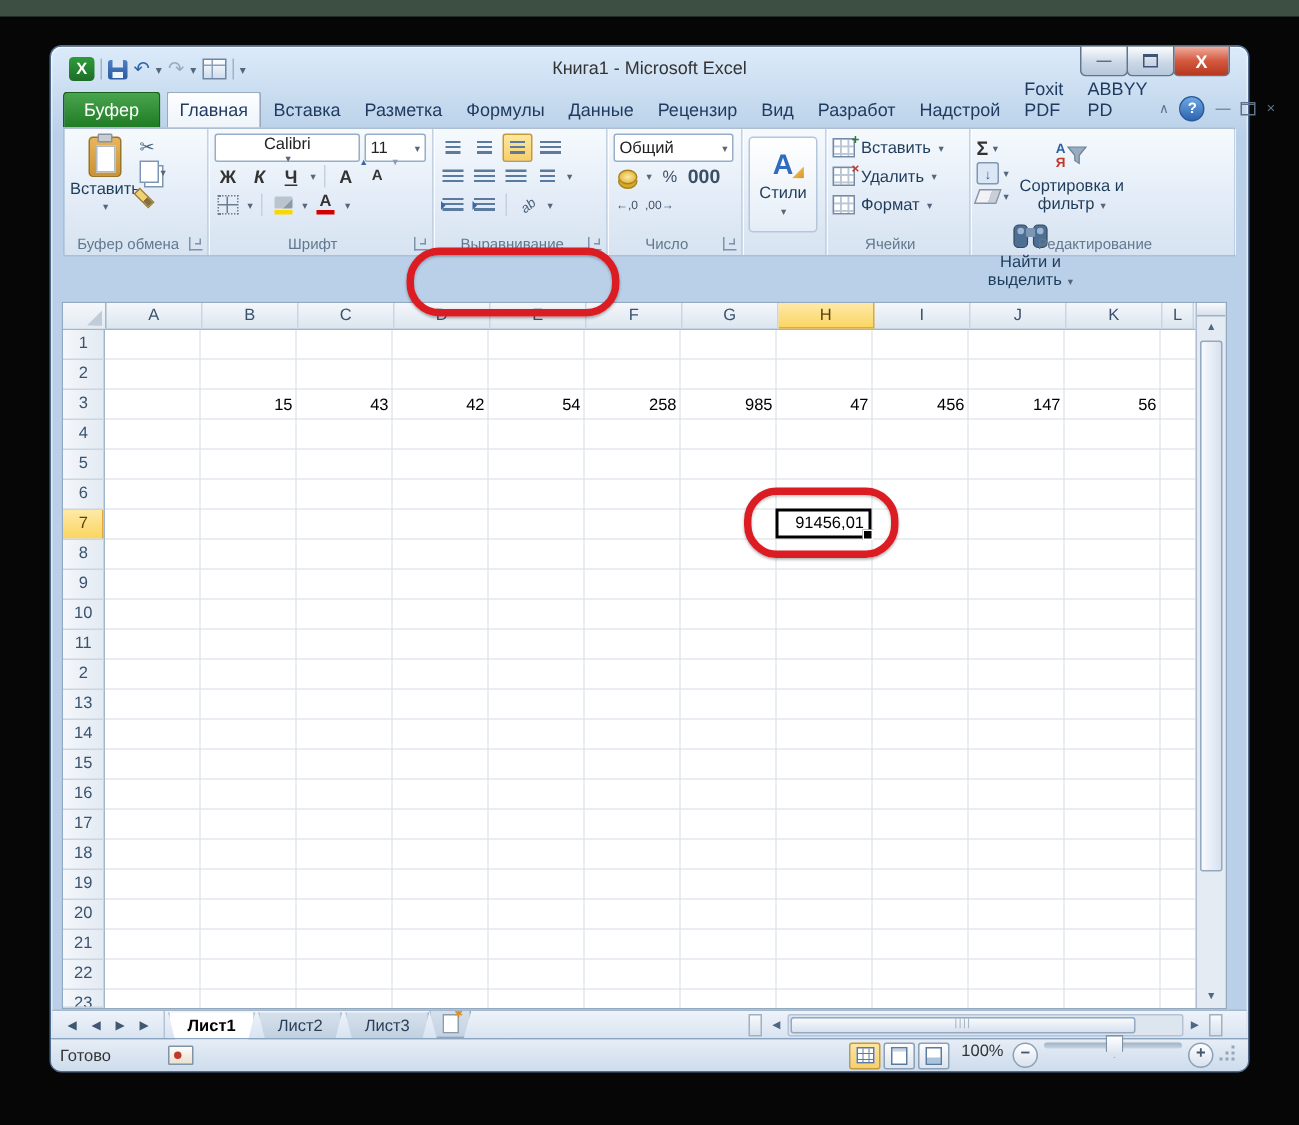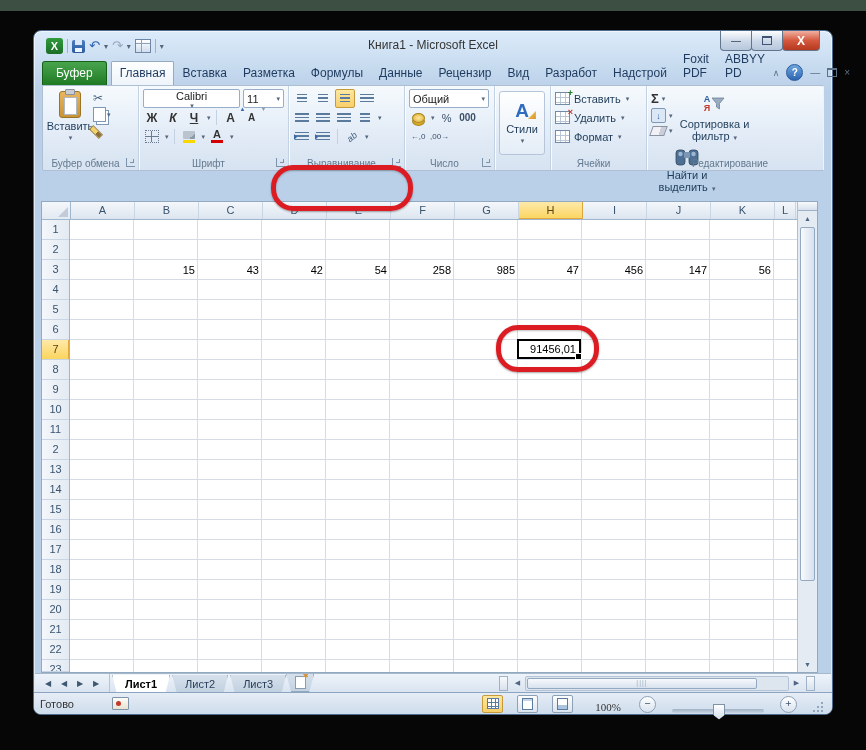--- a/index.html
+++ b/index.html
@@ -87,21 +87,21 @@
 
   
   .icl{width:14px;height:10px;background:repeating-linear-gradient(to bottom,#5a7a9e 0 1.5px,transparent 1.5px 3.5px);}
   .icl.sh{width:10px;}
   .orient{font-size:9px;font-style:italic;color:#44607e;transform:rotate(-40deg);}
   .indent{width:14px;height:10px;background:repeating-linear-gradient(to bottom,#5a7a9e 0 1.5px,transparent 1.5px 3.5px);position:relative;}
   .indent::before{content:"";position:absolute;left:-1px;top:2px;border:3px solid transparent;border-left-color:#3868a8;}
 
   
   .coin{width:11px;height:8px;border-radius:50%;background:radial-gradient(#ffe9a0,#d9a924);border:1px solid #a8831e;box-shadow:0 3px 0 -1px #d9a924,0 3px 0 0 #a8831e;}
-  .num000{font-size:10px;font-weight:bold;color:#3a4f68;letter-spacing:0;}
+  .num000{font-size:13px;font-weight:bold;color:#3a4f68;letter-spacing:0;}
   .decico{font-size:8px;color:#3a4f68;white-space:nowrap;}
 
   
   .stylesbtn{width:44px;height:62px;margin-top:2px;border:1px solid #b6c6da;border-radius:3px;background:linear-gradient(#fff,#e4edf7);
              display:flex;flex-direction:column;align-items:center;justify-content:center;gap:2px;}
   .bigA{font-size:19px;font-weight:bold;color:#2f6bbf;position:relative;line-height:20px;}
   .bigA::after{content:"";position:absolute;right:-7px;bottom:2px;width:8px;height:8px;background:linear-gradient(135deg,#f6d35c,#d98f2b);clip-path:polygon(0 100%,100% 0,100% 100%);}
 
   
   .crow{display:flex;align-items:center;gap:4px;height:19px;font-size:11px;color:#1e3c5a;}
@@ -181,21 +181,21 @@
   .htrack{width:262px;height:13px;background:#dde5ee;border:1px solid #b4c4d6;border-radius:2px;position:relative;}
   .hthumb{position:absolute;left:1px;top:1px;height:9px;width:228px;background:linear-gradient(#f8fafd,#d7e1ee);border:1px solid #93a9c2;border-radius:2px;}
   .hthumb::after{content:"||||";position:absolute;left:50%;top:0;transform:translateX(-50%);font-size:7px;color:#9bacc0;letter-spacing:1px;}
 
   
   .statusbar{position:absolute;left:0;right:0;top:661px;height:21px;background:linear-gradient(#e6edf6,#cddcec);
              border-top:1px solid #8ba4bf;border-radius:0 0 7px 7px;display:flex;align-items:center;font-size:11px;color:#333;}
   .ready{margin-left:6px;}
   .macro{margin-left:38px;width:15px;height:11px;border:1px solid #8094a8;background:linear-gradient(#fdfcf8,#e9e2d2);position:relative;border-radius:1px;}
   .macro::after{content:"";position:absolute;left:3px;top:3px;width:5px;height:5px;border-radius:50%;background:#c0392b;}
-  .sright{margin-left:auto;display:flex;align-items:flex-end;gap:14px;margin-right:8px;font-family:Liberation Serif, serif;}
+  .sright{margin-left:auto;display:flex;align-items:flex-start;gap:2px;margin-right:8px;}
   .vbtn{width:19px;height:16px;border:1px solid #8ca0b6;background:linear-gradient(#fdfdfe,#dbe4ee);border-radius:2px;
         display:flex;align-items:center;justify-content:center;}
   .vbtn.on{background:linear-gradient(#fde7a0,#f8cf6a);border-color:#c59a3c;}
   .vb-grid{width:10px;height:9px;border:1px solid #5a7a9e;background-image:linear-gradient(#5a7a9e 1px,transparent 1px),linear-gradient(90deg,#5a7a9e 1px,transparent 1px);background-size:4px 4px;background-position:-1px -1px;background-color:#fff;}
   .vb-page{width:9px;height:10px;border:1px solid #5a7a9e;background:#fff;box-shadow:inset 0 2px 0 #c8d4e2;}
   .vb-break{width:9px;height:10px;border:1px solid #5a7a9e;background:#fff;box-shadow:inset 0 -4px 0 #aac4e0;}
   .zoomtxt{width:34px;text-align:right;margin-right:4px;}
   .zbtn{width:15px;height:15px;border-radius:50%;border:1px solid #8ca0b6;background:linear-gradient(#fff,#d8e2ee);
         color:#42586f;font-size:11px;line-height:13px;text-align:center;font-weight:bold;}
   .ztrack{width:92px;height:4px;background:linear-gradient(#9fb2c4,#c7d4e2);border-radius:2px;position:relative;margin:0 2px;}

